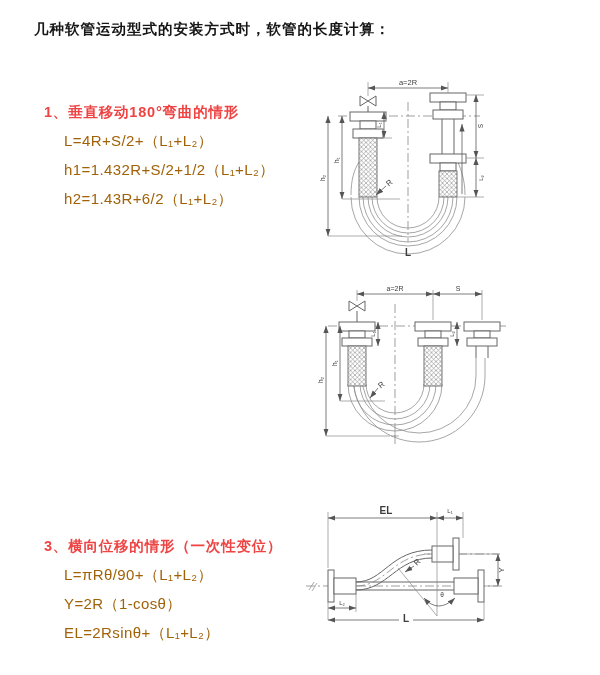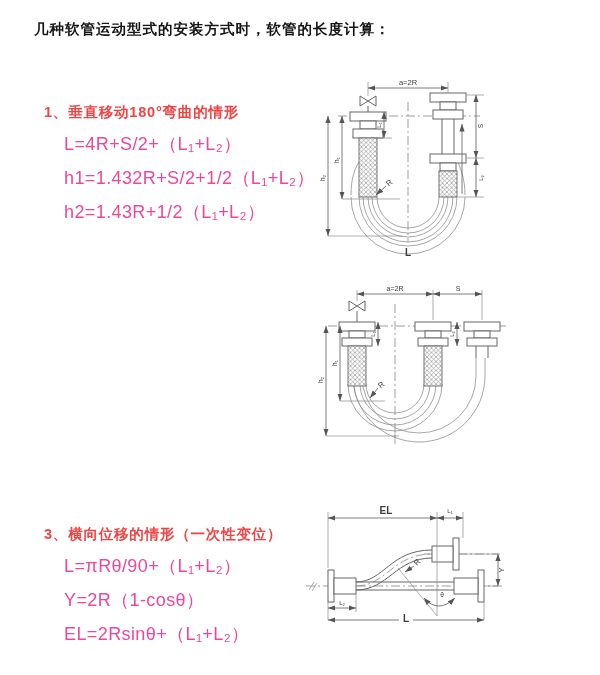--- a/index.html
+++ b/index.html
@@ -4,23 +4,23 @@
 <style>
   html,body{margin:0;padding:0;background:#ffffff;}
   body{width:600px;height:675px;overflow:hidden;
        font-family:"Liberation Sans","DejaVu Sans",sans-serif;}
   .page{position:relative;width:552px;height:675px;background:#ffffff;}
   .title{position:absolute;left:34px;top:20px;font-size:14.5px;font-weight:700;
          color:#161616;letter-spacing:1px;white-space:nowrap;}
   .sec{position:absolute;left:44px;}
   #sec1{top:103px}
   #sec2{top:303px}
-  #sec3{top:525px}
+  #sec3{top:537px}
   .sec-head{font-size:14.5px;font-weight:700;color:#ef4444;letter-spacing:0.8px;white-space:nowrap;}
-  .formula{margin:10px 0 0 20px;font-size:18px;color:#ec4899;letter-spacing:0.4px;white-space:nowrap;}
+  .formula{margin:10px 0 0 20px;font-size:15px;color:#a16207;letter-spacing:0.4px;white-space:nowrap;}
   .formula:first-of-type{margin-top:12px;}
   svg.diagram{position:absolute;}
   #d1{left:312px;top:66px;}
   #d2{left:310px;top:276px;}
   #d3{left:298px;top:498px;}
   svg text{font-family:"Liberation Sans","DejaVu Sans",sans-serif;fill:#3c3c3c;}
   .dln{stroke:#5a5a5a;stroke-width:0.8;fill:none;}        
   .xln{stroke:#8a8a8a;stroke-width:0.7;fill:none;}        
   .pln{stroke:#666;stroke-width:1;fill:none;}             
   .tln{stroke:#8f8f8f;stroke-width:0.8;fill:none;}        
@@ -46,21 +46,21 @@
       </pattern>
     </defs>
   </svg>
 
   <div class="title">几种软管运动型式的安装方式时，软管的长度计算：</div>
 
   <section class="sec" id="sec1">
     <div class="sec-head">1、垂直移动180°弯曲的情形</div>
     <div class="formula">L=4R+S/2+（L₁+L₂）</div>
     <div class="formula">h1=1.432R+S/2+1/2（L₁+L₂）</div>
-    <div class="formula">h2=1.43R+1/2（L₁+L₂）</div>
+    <div class="formula">h2=1.43R+6/2（L₁+L₂）</div>
   </section>
 
   <svg id="d1" class="diagram" width="286" height="198" viewBox="0 0 286 198">
 
     <g>
       <line class="cln" x1="96" y1="36" x2="96" y2="176"></line>
       <line class="cln" x1="26" y1="50" x2="168" y2="50"></line>
     </g>
 
     <g>

